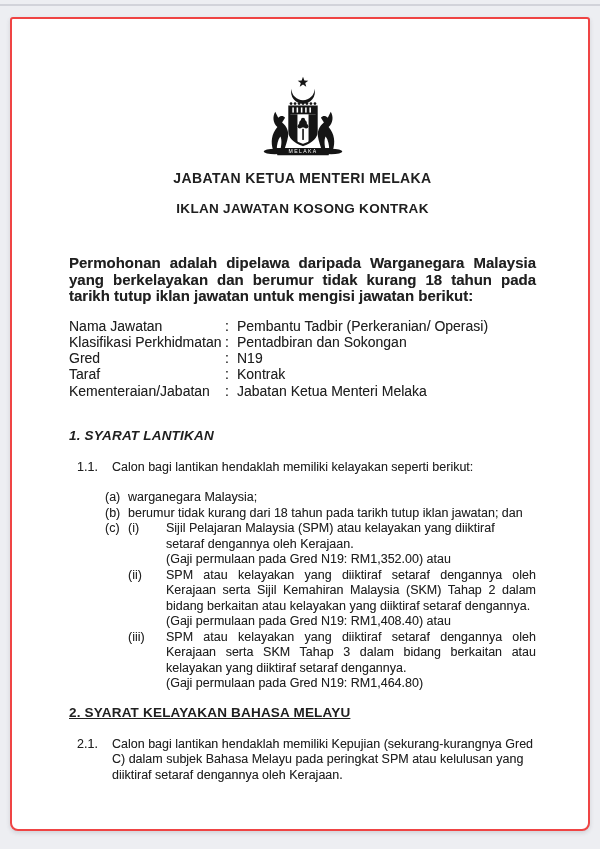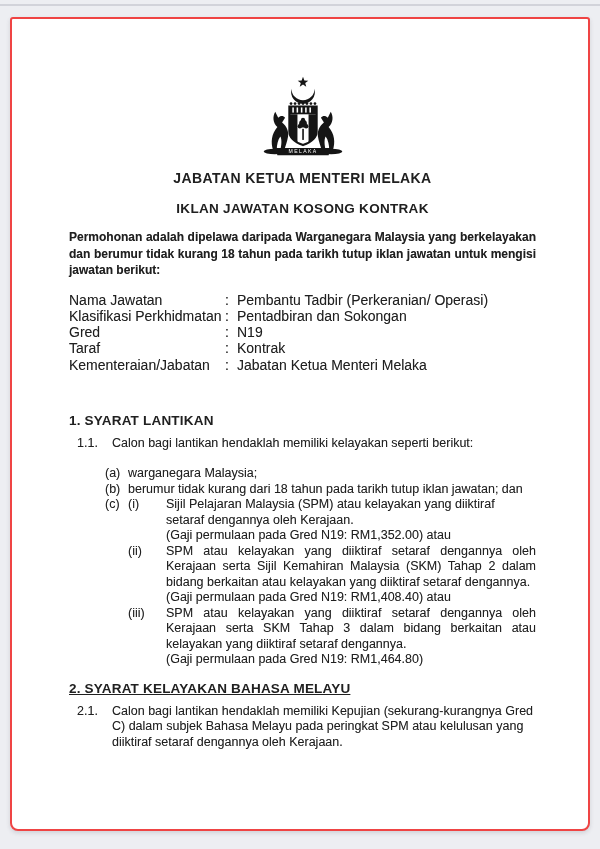--- a/index.html
+++ b/index.html
@@ -45,45 +45,45 @@
     letter-spacing: 0.4px;
   }
   .doc-subtitle {
     margin-top: 15px;
     text-align: center;
     font-size: 13.5px;
     font-weight: 700;
     letter-spacing: 0.3px;
   }
   .intro {
-    margin-top: 13px;
-    font-size: 12px;
+    margin-top: 39px;
+    font-size: 15px;
     font-weight: 700;
     line-height: 16.5px;
     text-align: justify;
     text-shadow: 0 0 0.5px rgba(0,0,0,0.35);
   }
   .details {
     margin-top: 13px;
     font-size: 14px;
     line-height: 16.3px;
   }
   .detail-row {
     display: grid;
     grid-template-columns: 156px 12px 1fr;
   }
   .section-heading {
     font-size: 13.5px;
     font-weight: 700;
     letter-spacing: 0.2px;
   }
-  .s1-heading { margin-top: 40px; }
+  .s1-heading { margin-top: 29px; font-style: italic; }
   .s2-heading { margin-top: 13px; text-decoration: underline; }
   .clause {
-    margin-top: 8px;
+    margin-top: 17px;
     margin-left: 8px;
     display: grid;
     grid-template-columns: 35px 1fr;
     font-size: 12.5px;
     line-height: 15.5px;
   }
   .items {
     margin-top: 15px;
     margin-left: 36px;
     font-size: 12.5px;

